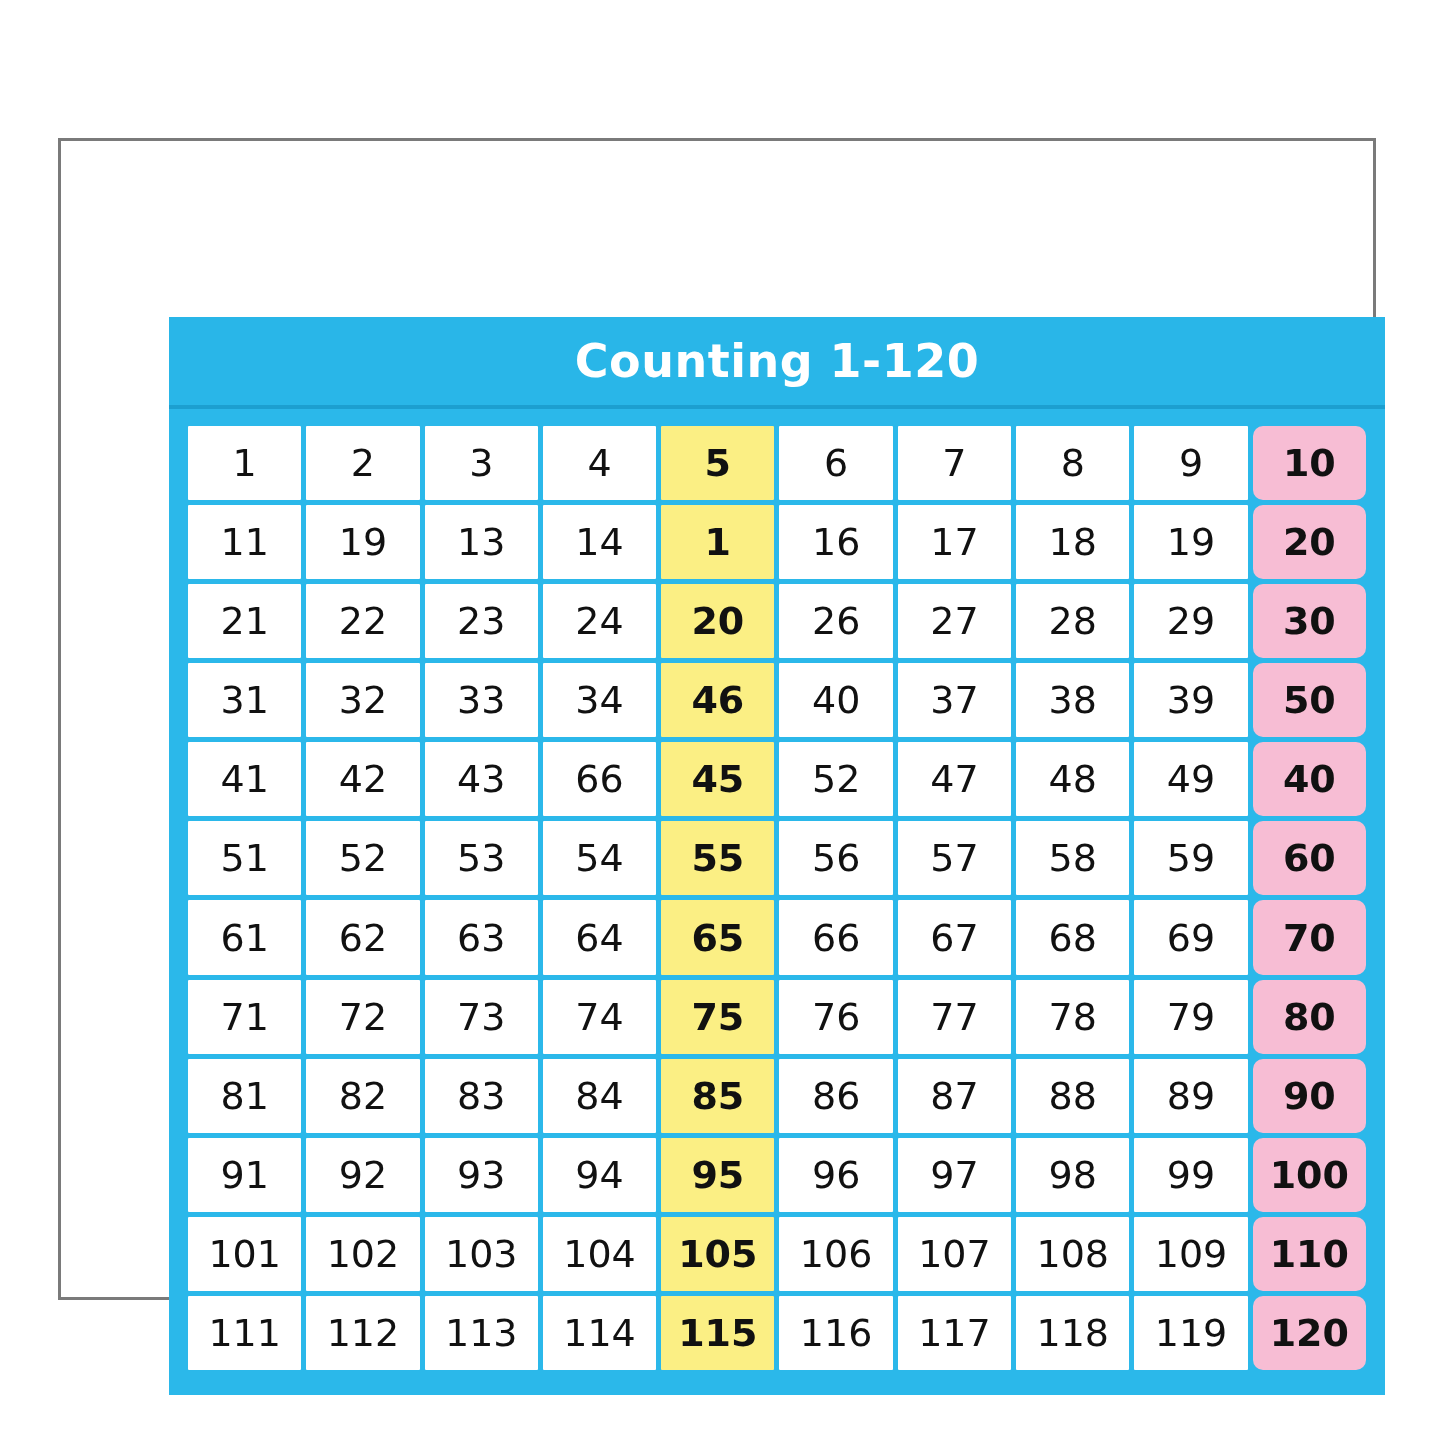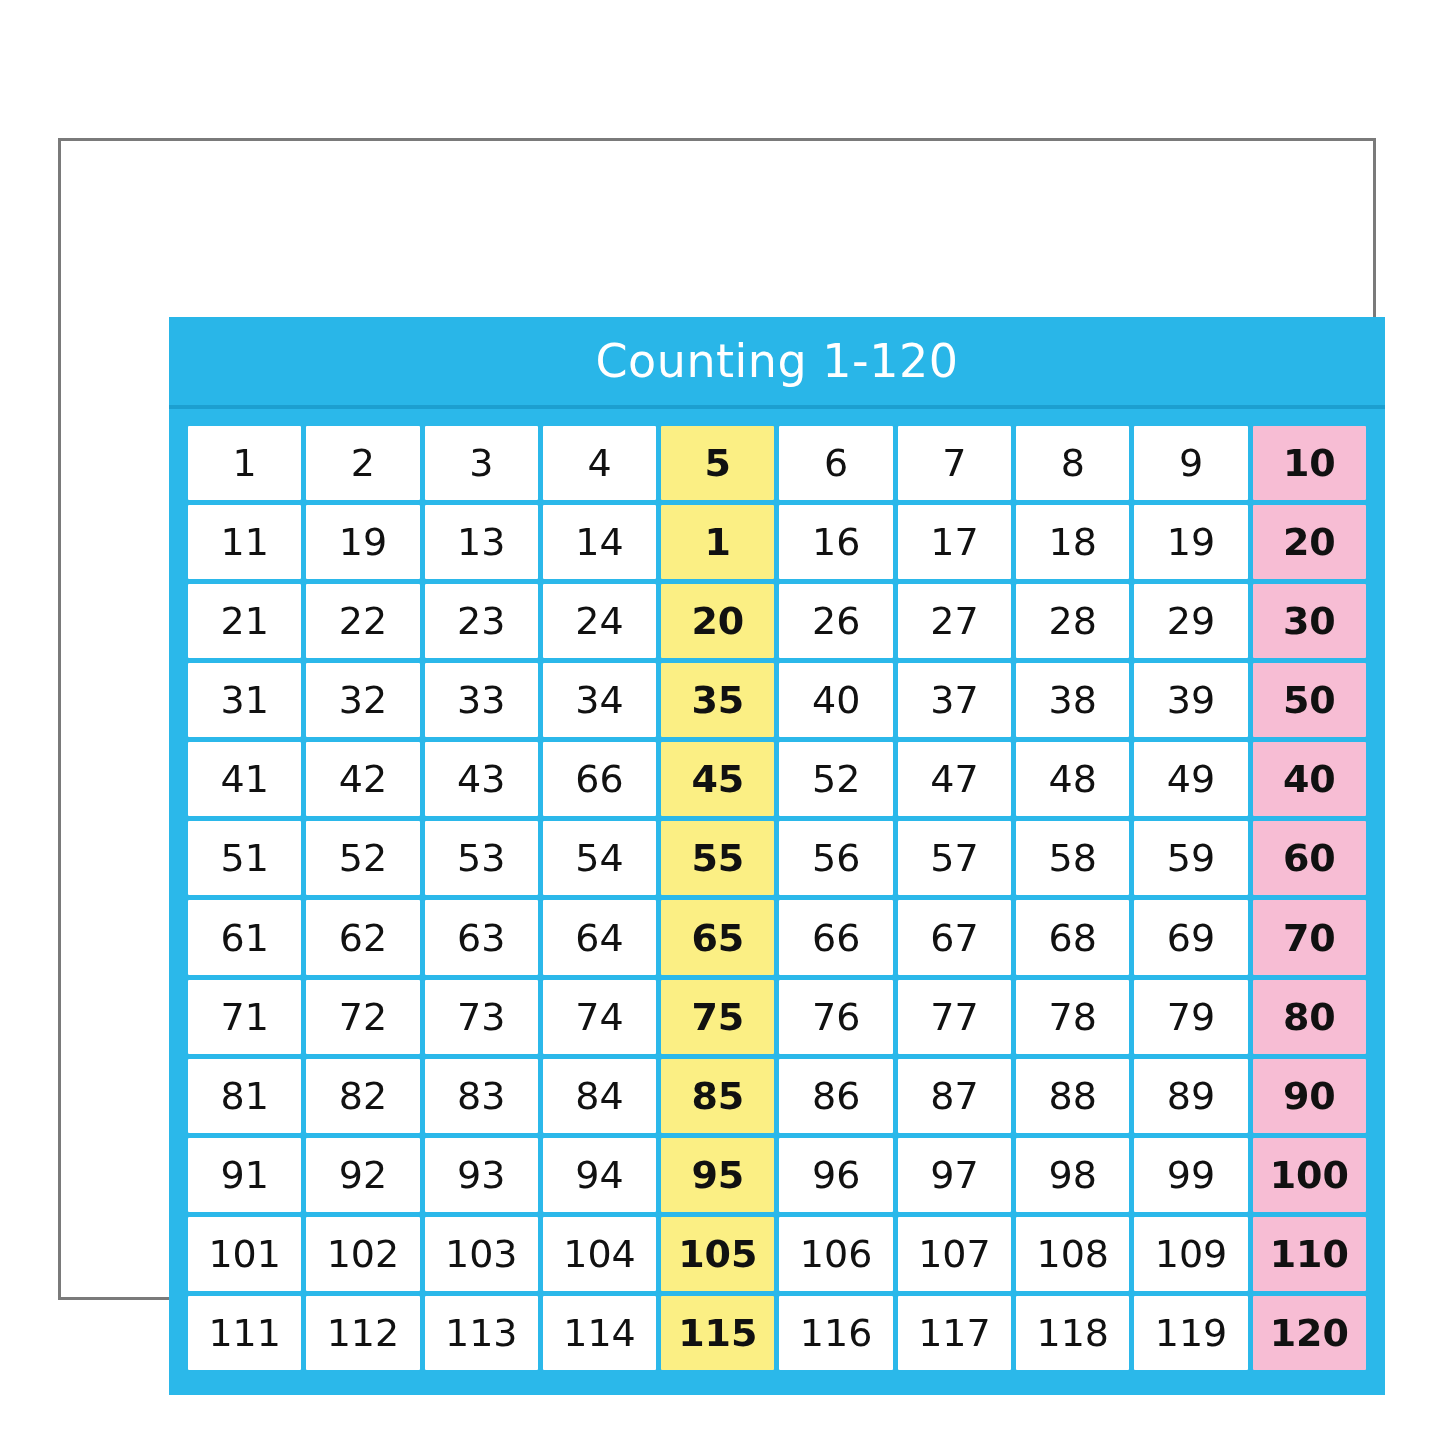--- a/index.html
+++ b/index.html
@@ -51,21 +51,21 @@
     background: #29b6e8;
     border-bottom: 4px solid #1c9fd0;
     box-sizing: border-box;
     display: flex;
     align-items: center;
     justify-content: center;
   }
   #chart-title {
     color: #ffffff;
     font-size: 46px;
-    font-weight: normal;
+    font-weight: bold;
     letter-spacing: 0.5px;
     font-family: "DejaVu Sans", sans-serif;
   }
   #grid-wrap {
     position: absolute;
     left: 14px;
     top: 104px;
     width: 1188px;
     height: 954px;
   }
@@ -87,20 +87,21 @@
     height: 70px;
     border-radius: 1px;
   }
   table.number-grid td.hl-yellow {
     background: #fbef84;
     font-weight: bold;
   }
   table.number-grid td.hl-pink {
     background: #f7bdd4;
     font-weight: bold;
+    border-radius: 10px;
   }
 </style>
 </head>
 <body>
 
 <div id="page">
   <div id="outer-frame">
     <div id="chart-card">
 
       <div id="chart-title-bar">
@@ -144,21 +145,21 @@
                 <td>27</td>
                 <td>28</td>
                 <td>29</td>
                 <td class="hl-pink">30</td>
               </tr>
               <tr>
                 <td>31</td>
                 <td>32</td>
                 <td>33</td>
                 <td>34</td>
-                <td class="hl-yellow">35</td>
+                <td class="hl-yellow">46</td>
                 <td>40</td>
                 <td>37</td>
                 <td>38</td>
                 <td>39</td>
                 <td class="hl-pink">50</td>
               </tr>
               <tr>
                 <td>41</td>
                 <td>42</td>
                 <td>43</td>

